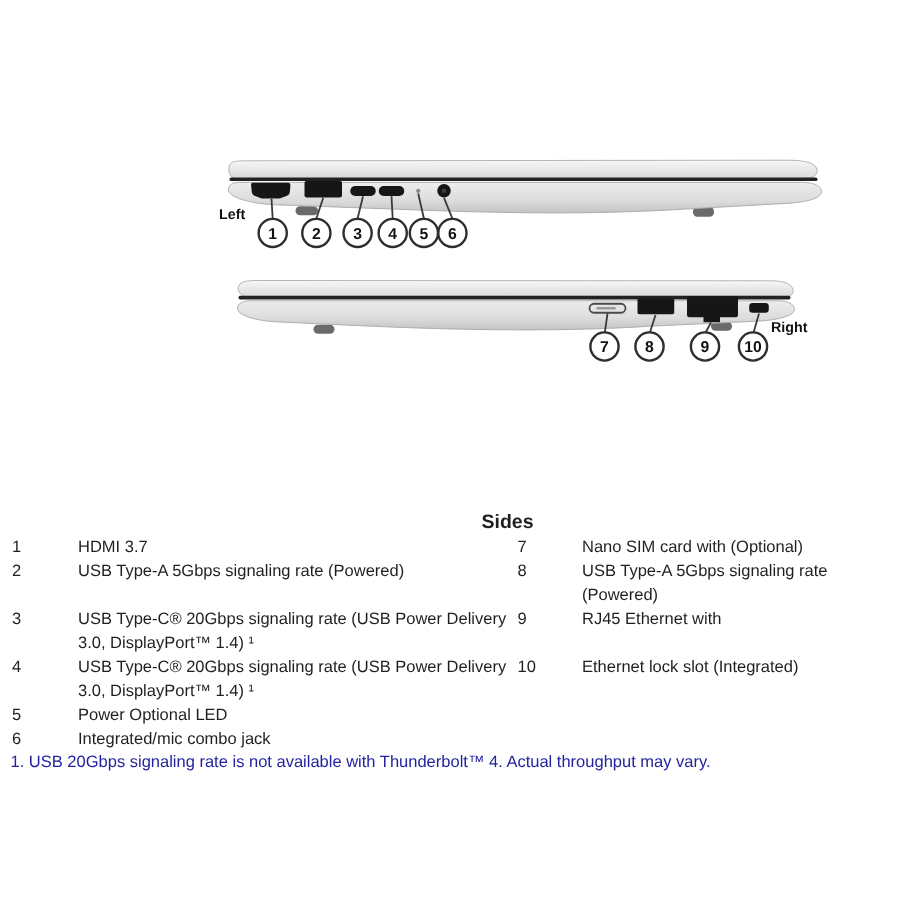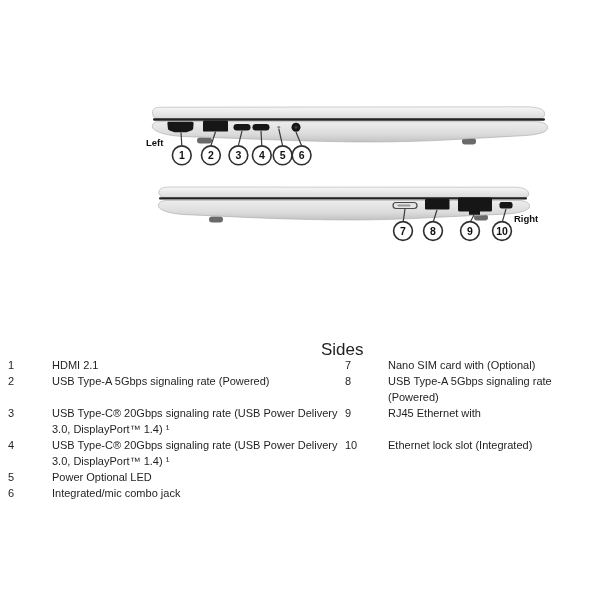--- a/index.html
+++ b/index.html
@@ -2,21 +2,21 @@
 <html><head>
 <meta charset="utf-8">
 <style>
   html,body{margin:0;padding:0;background:#fff;}
   body{width:600px;height:600px;font-family:"Liberation Sans",sans-serif;color:#1f1f1f;}
   .canvas{position:relative;width:600px;height:600px;background:#ffffff;overflow:hidden;}
   .diagram{position:absolute;}
   svg text{font-family:"Liberation Sans",sans-serif;fill:#111;}
   .callout-num{font-size:10.5px;font-weight:bold;text-anchor:middle;}
   .side-label{font-size:9.5px;font-weight:bold;}
-  .sides-title{position:absolute;left:321px;top:340px;font-size:17px;font-weight:normal;}
+  .sides-title{position:absolute;left:321px;top:340px;font-size:13px;font-weight:bold;}
   .port-table{position:absolute;left:8px;top:357px;width:590px;display:grid;
               grid-template-columns:44px 293px 43px 1fr;font-size:11px;line-height:16px;}
   .port-table .row{display:contents;}
   .cell{padding:0;vertical-align:top;}
   .footnote{position:absolute;left:7px;top:502px;font-size:11px;color:#2323a0;}
   .lineart{stroke:#3a3a3a;stroke-width:1.2;fill:none;}
   .callout-circle{fill:#ffffff;stroke:#2e2e2e;stroke-width:1.6;}
 </style>
 </head>
 <body>
@@ -107,21 +107,21 @@
     <text class="callout-num" x="327" y="54.7">9</text>
     <text class="callout-num" x="359" y="54.7">10</text>
     <text class="side-label" x="371" y="41.5">Right</text>
   </svg>
 
   <div class="sides-title">Sides</div>
 
   <div class="port-table">
     <div class="row">
       <div class="cell">1</div>
-      <div class="cell">HDMI 2.1</div>
+      <div class="cell">HDMI 3.7</div>
       <div class="cell">7</div>
       <div class="cell">Nano SIM card with (Optional)</div>
     </div>
     <div class="row">
       <div class="cell">2</div>
       <div class="cell">USB Type-A 5Gbps signaling rate (Powered)</div>
       <div class="cell">8</div>
       <div class="cell">USB Type-A 5Gbps signaling rate (Powered)</div>
     </div>
     <div class="row">
@@ -143,14 +143,15 @@
       <div class="cell"></div>
     </div>
     <div class="row">
       <div class="cell">6</div>
       <div class="cell">Integrated/mic combo jack</div>
       <div class="cell"></div>
       <div class="cell"></div>
     </div>
   </div>
 
+  <div class="footnote">1. USB 20Gbps signaling rate is not available with Thunderbolt™ 4. Actual throughput may vary.</div>
 
 </div>
 
 </body></html>

